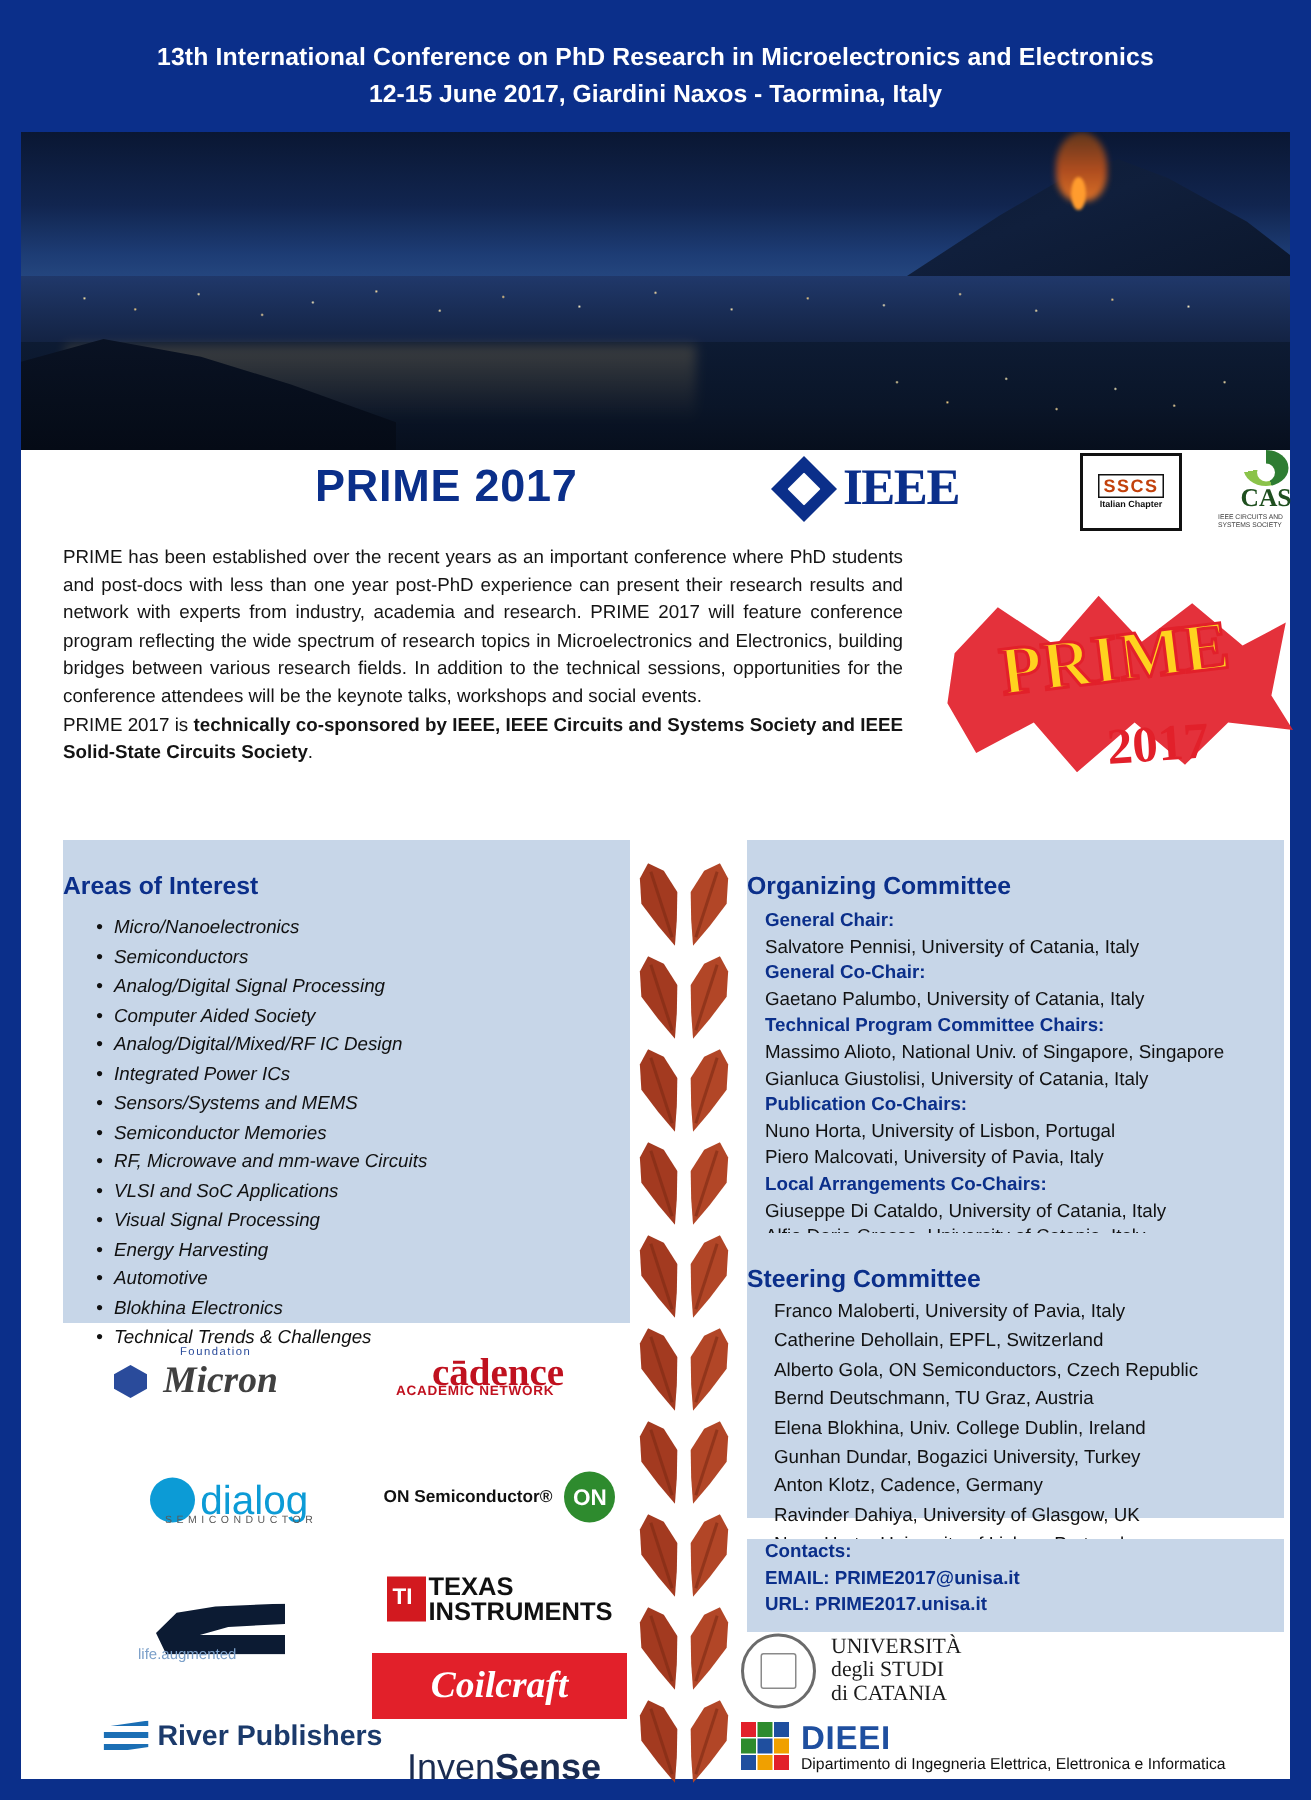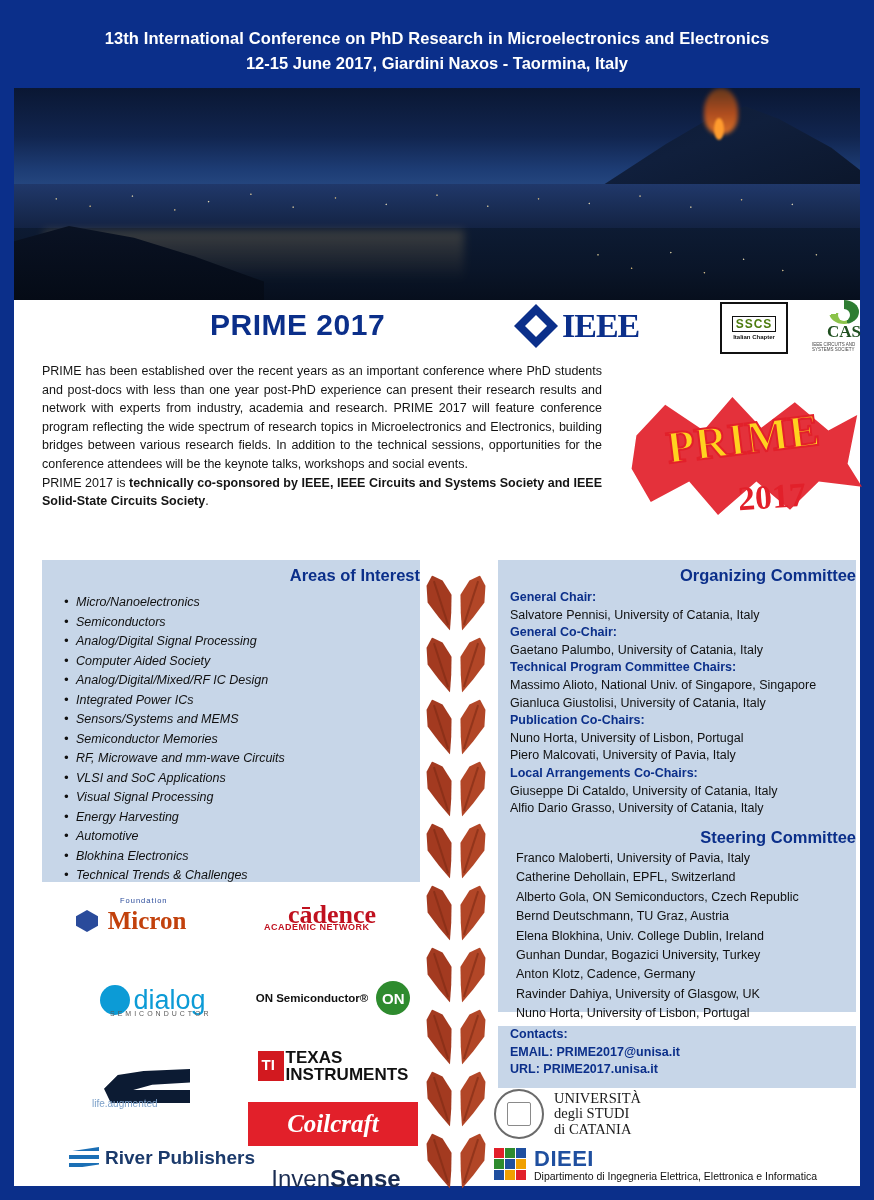--- a/index.html
+++ b/index.html
@@ -130,21 +130,21 @@
   .ieee-word{
     font-family:"Liberation Serif", serif;font-weight:bold;font-size:34px;color:#0b2f8a;
     margin-left:4px;letter-spacing:-1px;
   }
   .sscs-logo{
     position:absolute;left:706px;top:2px;width:64px;height:48px;
     border:2px solid #111;background:#fff;
     display:flex;flex-direction:column;align-items:center;justify-content:center;
   }
   .sscs-logo .bars{
-    font-weight:bold;font-size:12px;letter-spacing:1px;color:#4d7c0f;
+    font-weight:bold;font-size:12px;letter-spacing:1px;color:#c2410c;
     border:1px solid #111;padding:0 3px;
   }
   .sscs-logo .cap{font-size:6px;font-weight:bold;margin-top:2px;color:#111;}
   .cas-logo{
     position:absolute;left:798px;top:0px;width:64px;height:52px;
     display:flex;flex-direction:column;align-items:center;justify-content:center;
   }
   .cas-swirl{
     width:30px;height:30px;border-radius:50%;
     background:conic-gradient(#2e7d32 0 45%, #8bc34a 45% 72%, #ffffff 72% 100%);
@@ -179,22 +179,22 @@
   .art .yr{
     position:absolute;left:70px;top:96px;width:180px;text-align:center;
     font-family:"Liberation Serif", serif;font-size:34px;font-weight:bold;color:#e2202a;
     transform:rotate(-4deg);
   }
   
   .panel{
     position:absolute;background:#c7d6e8;
   }
   .panel-title{
-    text-align:right;font-size:16.5px;font-weight:bold;color:#0b2f8a;
-    padding-top:6px;
+    text-align:left;font-size:16.5px;font-weight:bold;color:#0b2f8a;
+    padding-top:22px;
   }
   #areas{left:28px;top:546px;width:378px;height:322px;}
   #areas ul{margin:8px 0 0 0;padding:0 0 0 22px;list-style:none;}
   #areas li{
     font-size:12.5px;font-style:italic;line-height:19.5px;color:#111;position:relative;padding-left:12px;
   }
   #areas li:before{
     content:"•";position:absolute;left:0;top:-1px;font-size:13px;color:#111;
   }
   #org{left:484px;top:546px;width:358px;height:262px;}
@@ -218,21 +218,21 @@
     clip-path:polygon(50% 0,78% 14%,92% 42%,72% 72%,50% 100%,28% 72%,8% 42%,22% 14%);
   }
   .leaf.l{left:0;transform:rotate(-18deg);}
   .leaf.r{left:30px;transform:rotate(18deg);background:#b24627;}
   .leaf .vein{position:absolute;left:14px;top:6px;width:2px;height:46px;background:#7d2a14;opacity:.6;}
   
   .sponsors{position:absolute;left:28px;top:876px;width:378px;height:300px;}
   .sp{position:absolute;display:flex;align-items:center;justify-content:center;}
   .micron{left:30px;top:8px;width:150px;height:46px;}
   .micron .fw{position:absolute;top:-2px;left:48px;font-size:7.5px;color:#2a4b9b;letter-spacing:1px;}
-  .micron .mm{font-family:"Liberation Serif",serif;font-weight:bold;font-size:25px;color:#c2410c;}
+  .micron .mm{font-family:"Liberation Serif",serif;font-weight:bold;font-size:25px;color:#404040;font-style:italic;}
   .micron .chip{position:absolute;left:4px;top:12px;width:22px;height:22px;background:#2a4b9b;
     clip-path:polygon(50% 0,100% 28%,100% 72%,50% 100%,0 72%,0 28%);}
   .dialog{left:26px;top:86px;width:170px;height:48px;}
   .dialog .dot{width:30px;height:30px;border-radius:50%;background:#0c9bd6;}
   .dialog .tx{font-size:27px;color:#0c9bd6;font-family:"Liberation Sans",sans-serif;margin-left:3px;}
   .dialog .sub{position:absolute;left:42px;top:34px;font-size:7px;letter-spacing:3px;color:#5a5a5a;}
   .st{left:40px;top:168px;width:130px;height:56px;}
   .st .swoosh{width:86px;height:34px;background:#0c1b33;
     clip-path:polygon(0 58%, 16% 18%, 46% 6%, 100% 0, 100% 40%, 56% 46%, 34% 62%, 100% 62%, 100% 100%, 8% 100%);}
   .st .sub{position:absolute;left:10px;top:40px;font-size:10px;color:#7ca0c9;}

